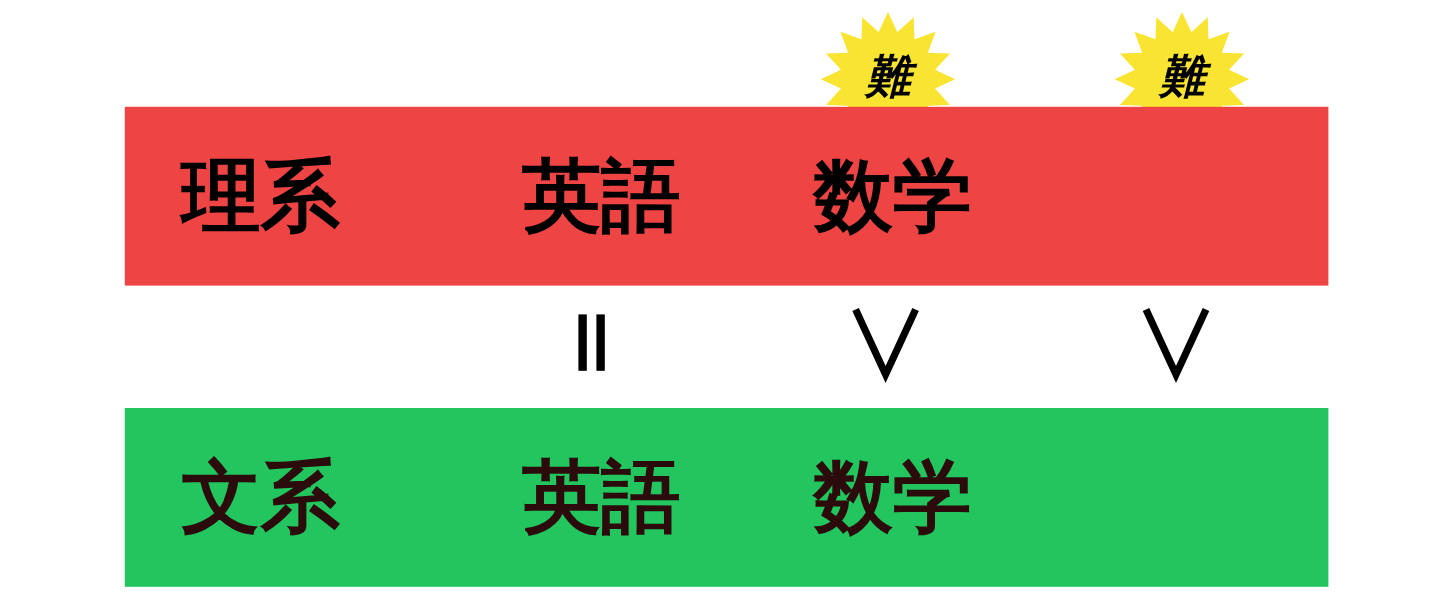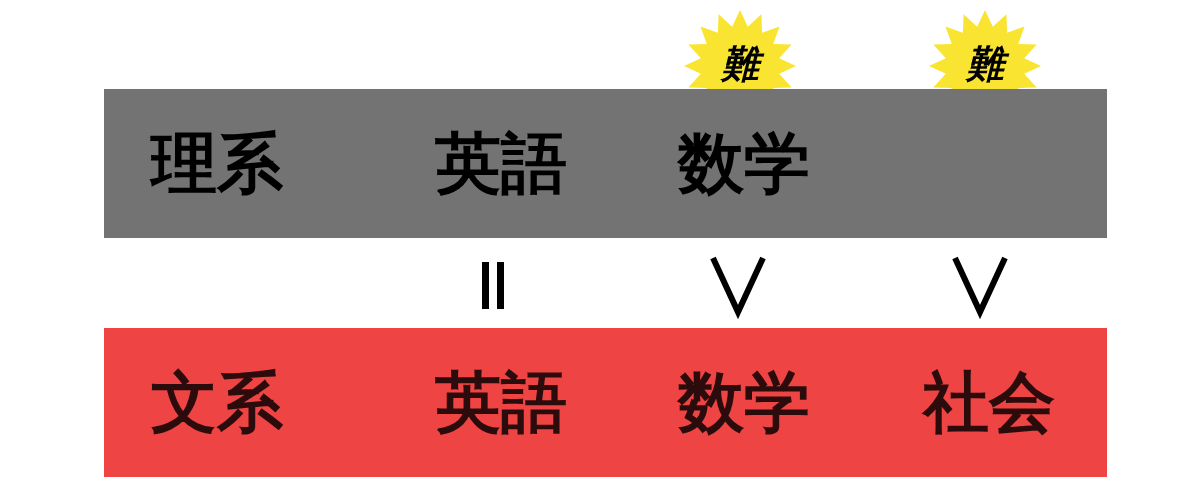--- a/index.html
+++ b/index.html
@@ -3,22 +3,22 @@
   <meta charset="utf-8">
   <style>
     html, body { margin: 0; padding: 0; }
     body {
       width: 1200px; height: 500px; background: #ffffff; position: relative; overflow: hidden;
       font-family: "DejaVu Sans", "Liberation Sans", sans-serif;
     }
     .band {
       position: absolute; left: 104px; width: 1003px; height: 149px;
     }
-    .band-sci { top: 89px; background: #737373; }
-    .band-hum { top: 328px; background: #ef4444; }
+    .band-sci { top: 89px; background: #ef4444; }
+    .band-hum { top: 340px; background: #22c55e; }
     .cell {
       position: absolute; top: 0; height: 149px; line-height: 149px;
       width: 160px; text-align: center;
       font-size: 66px; font-weight: bold; letter-spacing: 0px; white-space: nowrap;
     }
     .band-sci .cell { color: #000000; }
     .band-hum .cell { color: #2b0b0b; }
     .c0 { left: 33px; }
     .c1 { left: 317px; text-align: center; }
     .c2 { left: 560px; }
@@ -78,14 +78,13 @@
 <div class="sym s3">
   <svg width="60" height="70" viewBox="0 0 60 70">
     <polyline points="5,8 30,62 55,8" fill="none" stroke="#000" stroke-width="6"></polyline>
   </svg>
 </div>
 
 <div class="band band-hum">
   <div class="cell c0">文系</div>
   <div class="cell c1">英語</div>
   <div class="cell c2">数学</div>
-  <div class="cell c3">社会</div>
 </div>
 
 </body></html>

